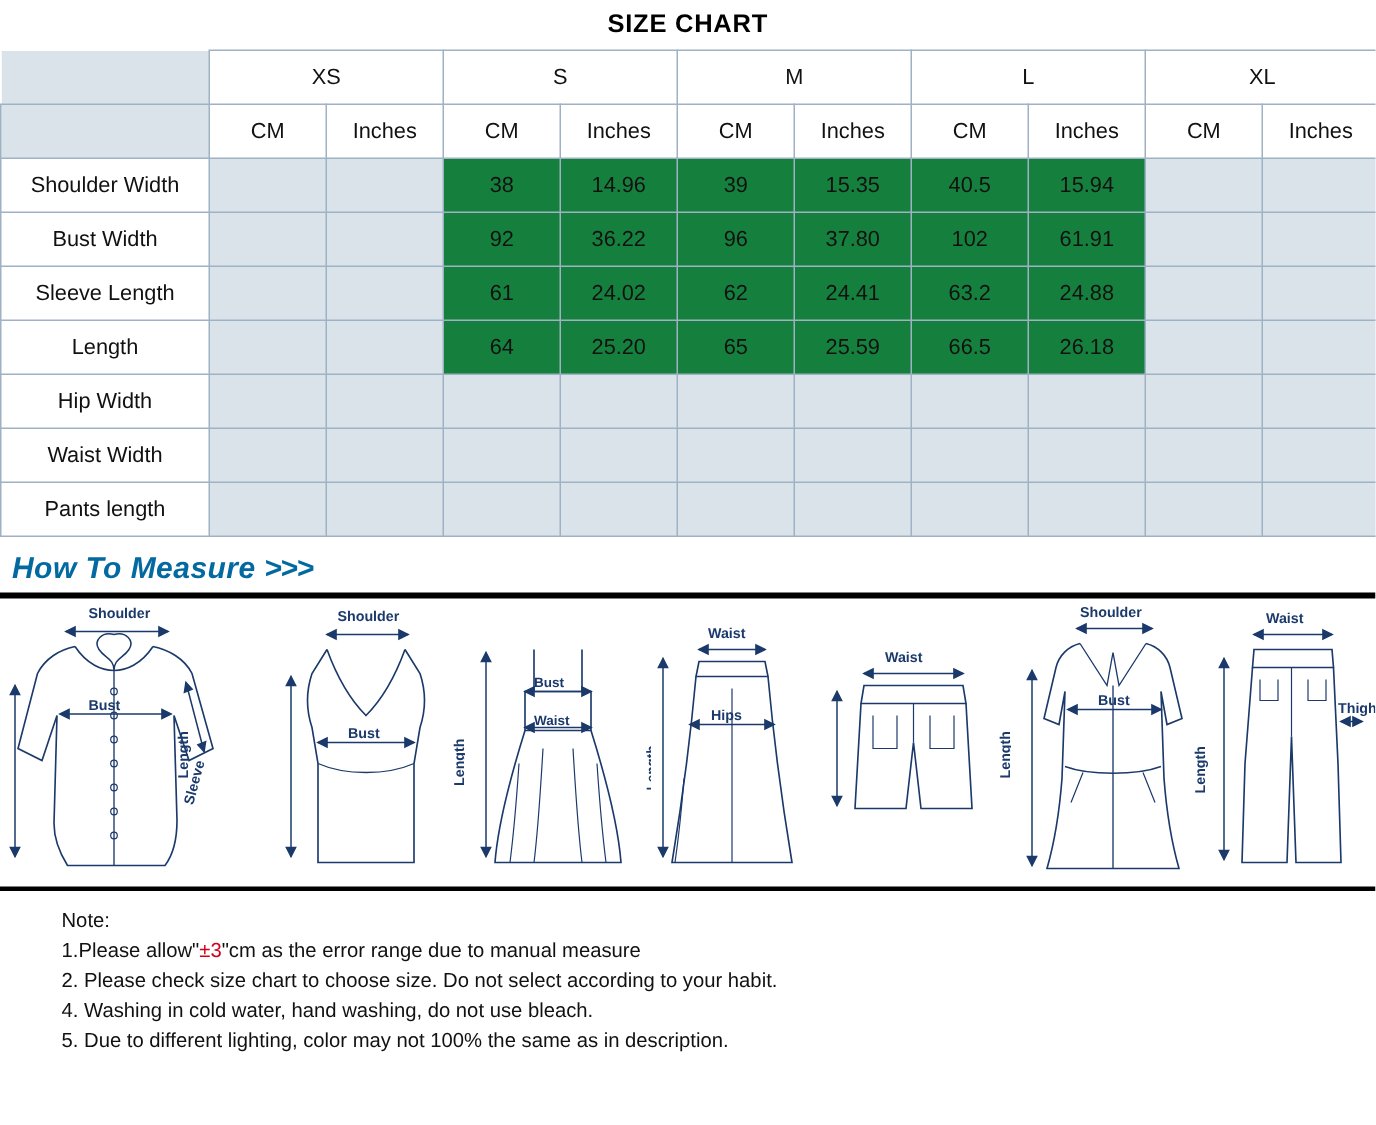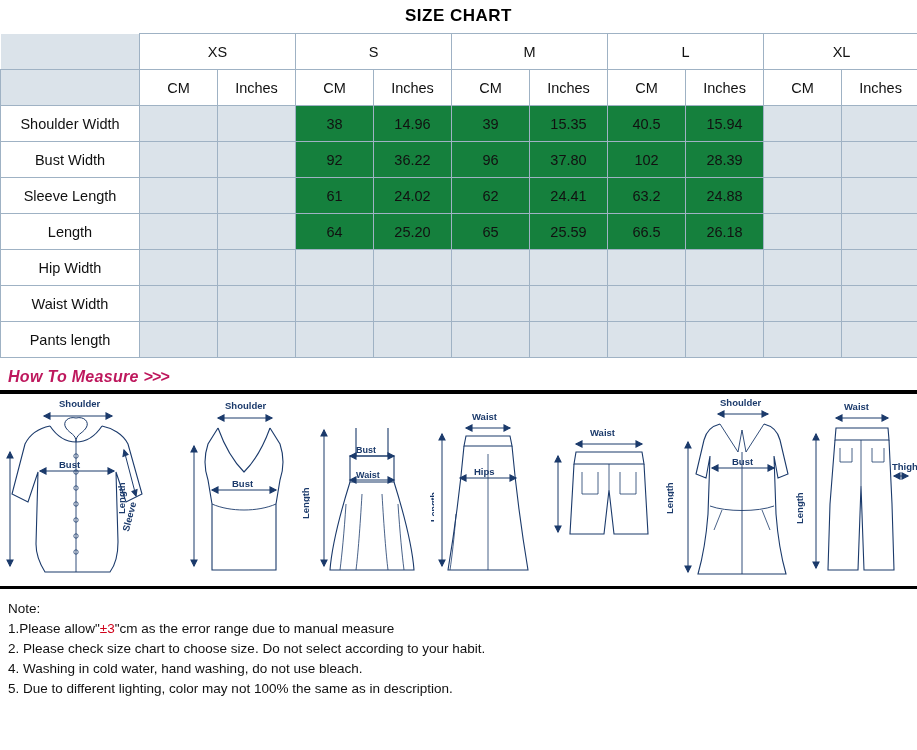--- a/index.html
+++ b/index.html
@@ -62,42 +62,43 @@
   td.corner { background: #dbe3ea; border-top-color: #9fb2c4; }
   tr.head-row td.corner { border-left-color: #ffffff; border-top-color: #ffffff; }
 
   .measure-bar {
     margin-top: 10px;
     padding: 0 0 4px 8px;
     border-bottom: 4px solid #000;
   }
   .measure-bar h2 {
     margin: 0;
-    font-size: 16px;
+    font-size: 20px;
     font-weight: bold;
     font-style: italic;
-    color: #be185d;
+    color: #0369a1;
     letter-spacing: 0.3px;
   }
   .measure-bar h2 .arrows { letter-spacing: -1px; }
 
   .figures {
     position: relative;
     height: 195px;
     width: 917px;
     border-bottom: 3px solid #000;
     overflow: hidden;
   }
   .fig { position: absolute; top: 0; }
 
   .notes {
     padding: 10px 0 0 8px;
     font-size: 13.5px;
     line-height: 20px;
     color: #111;
+    margin-left: 33px;
   }
   .notes .red { color: #d0021b; }
   .notes div { white-space: nowrap; }
 </style>
 </head>
 <body>
 
 <div class="page">
 
   <div class="chart-title">SIZE CHART</div>
@@ -154,21 +155,21 @@
       </tr>
       <tr>
         <td class="row-head">Bust Width</td>
         <td class="fill"></td>
         <td class="fill"></td>
         <td class="val">92</td>
         <td class="val">36.22</td>
         <td class="val">96</td>
         <td class="val">37.80</td>
         <td class="val">102</td>
-        <td class="val">28.39</td>
+        <td class="val">61.91</td>
         <td class="fill"></td>
         <td class="fill"></td>
       </tr>
       <tr>
         <td class="row-head">Sleeve Length</td>
         <td class="fill"></td>
         <td class="fill"></td>
         <td class="val">61</td>
         <td class="val">24.02</td>
         <td class="val">62</td>

